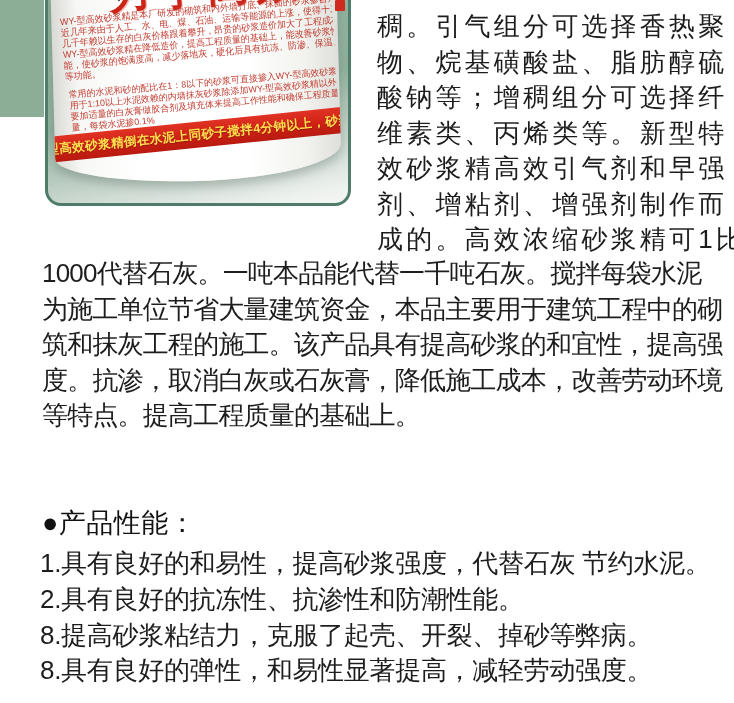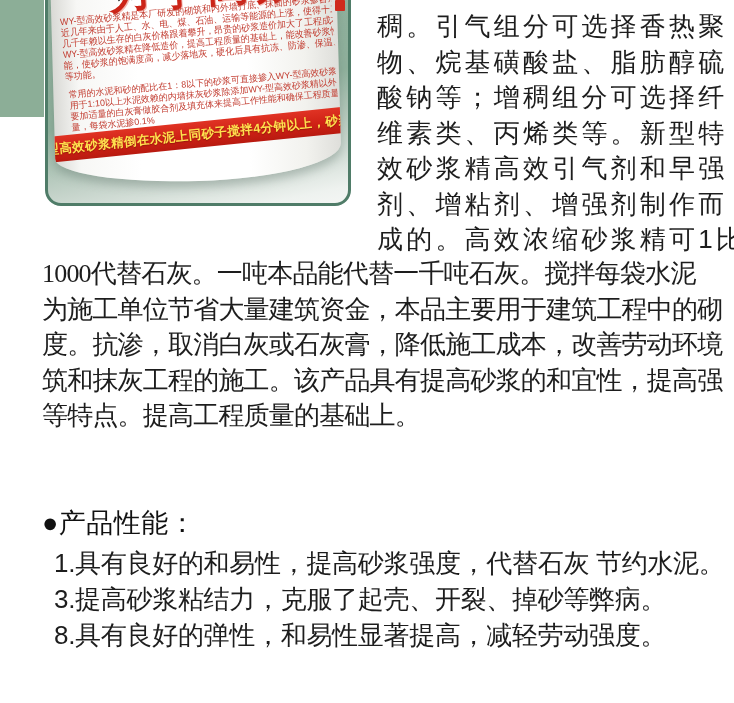--- a/index.html
+++ b/index.html
@@ -71,29 +71,29 @@
     position:absolute;right:3px;top:15px;width:10px;height:11px;
     background:#cf2a1d;border-radius:1px;
   }
 
   
   .txt{color:#1d1d1d;}
   .right-col{position:absolute;left:377px;top:9px;}
   .right-col div{
     font-size:26px;line-height:35.5px;letter-spacing:3.2px;white-space:nowrap;
   }
-  .body-par{position:absolute;left:42px;top:256px;font-family:Liberation Serif, serif;}
+  .body-par{position:absolute;left:42px;top:256px;}
   .body-par div{
     font-size:26px;line-height:35.5px;letter-spacing:-0.8px;white-space:nowrap;
   }
   .section-heading{
     position:absolute;left:42px;top:505px;
     font-size:27px;letter-spacing:0.5px;white-space:nowrap;color:#111111;text-align:center;
   }
-  .perf-list{position:absolute;left:54px;top:546px;}
+  .perf-list{position:absolute;left:40px;top:546px;}
   .perf-list div{
     font-size:26px;line-height:35.8px;letter-spacing:-0.3px;white-space:nowrap;
   }
 </style>
 </head>
 <body>
 
 <div class="page">
 
   <div class="green-corner"></div>
@@ -129,26 +129,27 @@
     <div>酸钠等；增稠组分可选择纤</div>
     <div>维素类、丙烯类等。新型特</div>
     <div>效砂浆精高效引气剂和早强</div>
     <div>剂、增粘剂、增强剂制作而</div>
     <div>成的。高效浓缩砂浆精可1比</div>
   </div>
 
   <div class="body-par txt">
     <div>1000代替石灰。一吨本品能代替一千吨石灰。搅拌每袋水泥</div>
     <div>为施工单位节省大量建筑资金，本品主要用于建筑工程中的砌</div>
+    <div>筑和抹灰工程的施工。该产品具有提高砂浆的和宜性，提高强</div>
     <div>度。抗渗，取消白灰或石灰膏，降低施工成本，改善劳动环境</div>
-    <div>筑和抹灰工程的施工。该产品具有提高砂浆的和宜性，提高强</div>
     <div>等特点。提高工程质量的基础上。</div>
   </div>
 
   <div class="section-heading">●产品性能：</div>
 
   <div class="perf-list txt">
     <div>1.具有良好的和易性，提高砂浆强度，代替石灰 节约水泥。</div>
-    <div>3.提高砂浆粘结力，克服了起壳、开裂、掉砂等弊病。</div>
+    <div>2.具有良好的抗冻性、抗渗性和防潮性能。</div>
+    <div>8.提高砂浆粘结力，克服了起壳、开裂、掉砂等弊病。</div>
     <div>8.具有良好的弹性，和易性显著提高，减轻劳动强度。</div>
   </div>
 
 </div>
 
 </body></html>

